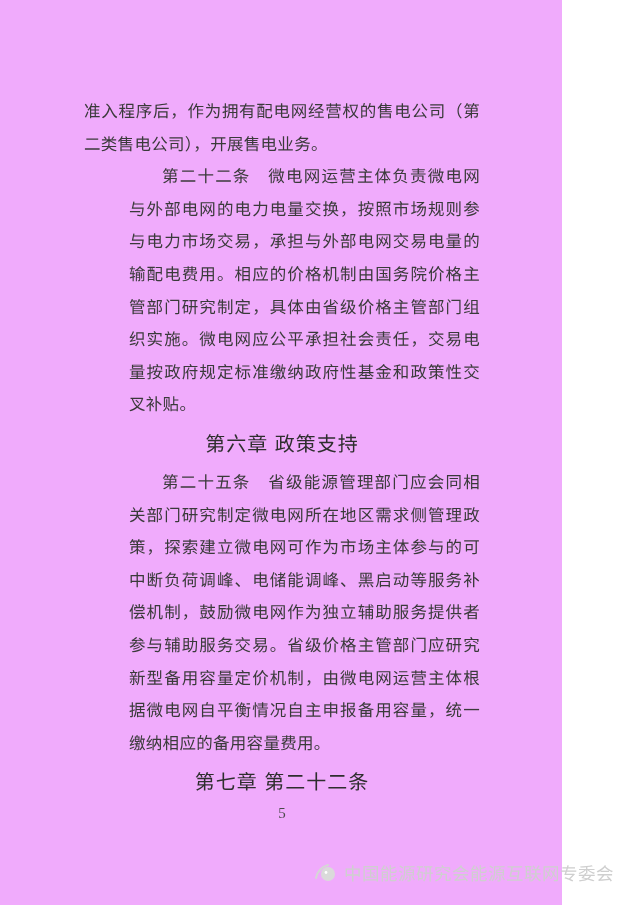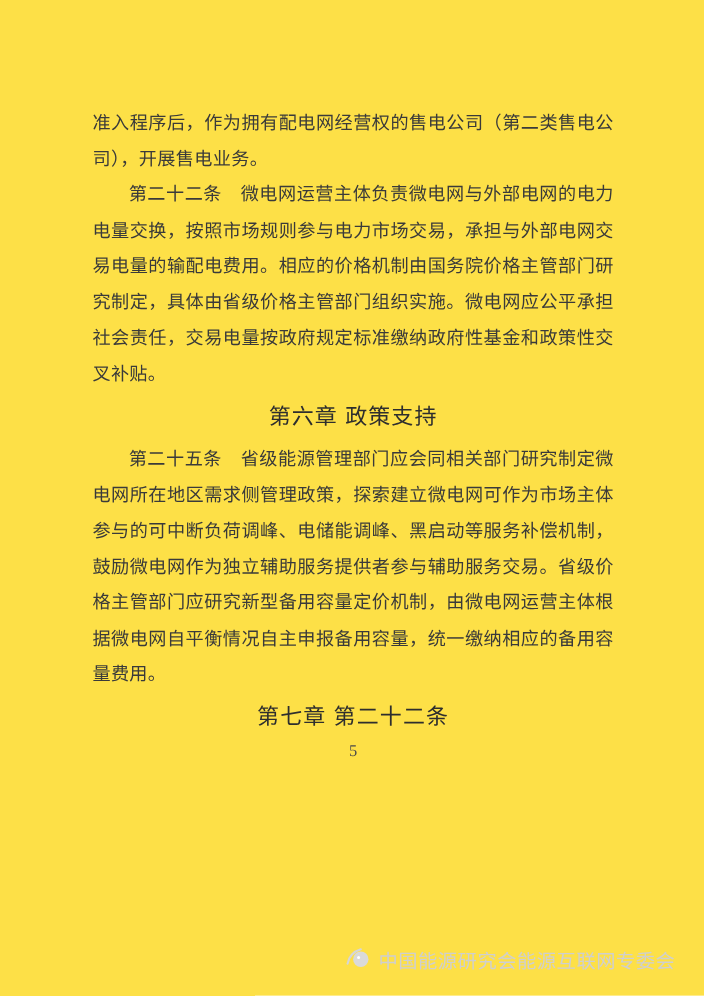--- a/index.html
+++ b/index.html
@@ -8,38 +8,39 @@
     background: #ffffff;
   }
   body {
     width: 640px;
     height: 905px;
     position: relative;
     overflow: hidden;
   }
   .page {
     position: relative;
-    width: 640px;
+    width: 562px;
     height: 905px;
-    background: #fde047;
+    background: #f0abfc;
     box-sizing: border-box;
     padding: 96px 82px 0 84px;
   }
   .body-paragraph {
     margin: 0;
     font-family: "Liberation Serif", "DejaVu Serif", serif;
     font-size: 16.5px;
     line-height: 32.6px;
     color: #3a3a3a;
     text-align: justify;
     text-justify: inter-ideograph;
     letter-spacing: 0.3px;
   }
   .body-paragraph.indent {
     text-indent: 2em;
+    margin-left: 45px;
   }
   .chapter-heading {
     margin: 6px 0 6px 0;
     font-family: "Liberation Sans", "DejaVu Sans", sans-serif;
     font-weight: normal;
     font-size: 20px;
     line-height: 33px;
     color: #2e2e2e;
     text-align: center;
     letter-spacing: 1px;
@@ -49,21 +50,21 @@
     font-family: "Liberation Serif", "DejaVu Serif", serif;
     font-size: 15px;
     color: #4a4a4a;
     text-align: center;
   }
   .footer-watermark {
     position: absolute;
     top: 860px;
     right: 26px;
     display: flex;
-    align-items: flex-start;
+    align-items: center;
     gap: 6px;
     font-family: "Liberation Sans", "DejaVu Sans", sans-serif;
     font-size: 17.5px;
     letter-spacing: 0.5px;
     color: #cfcfcf;
     user-select: none;
   }
   .footer-watermark .logo {
     display: inline-block;
     width: 24px;

